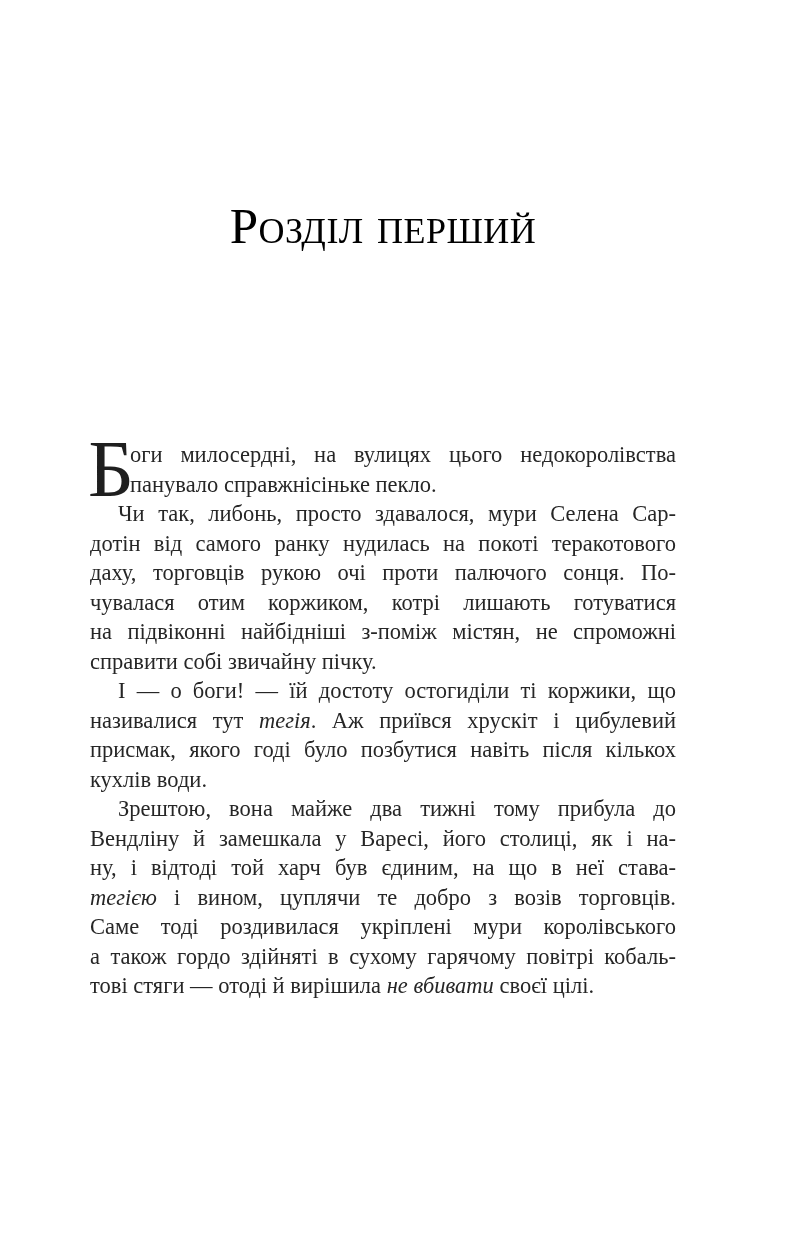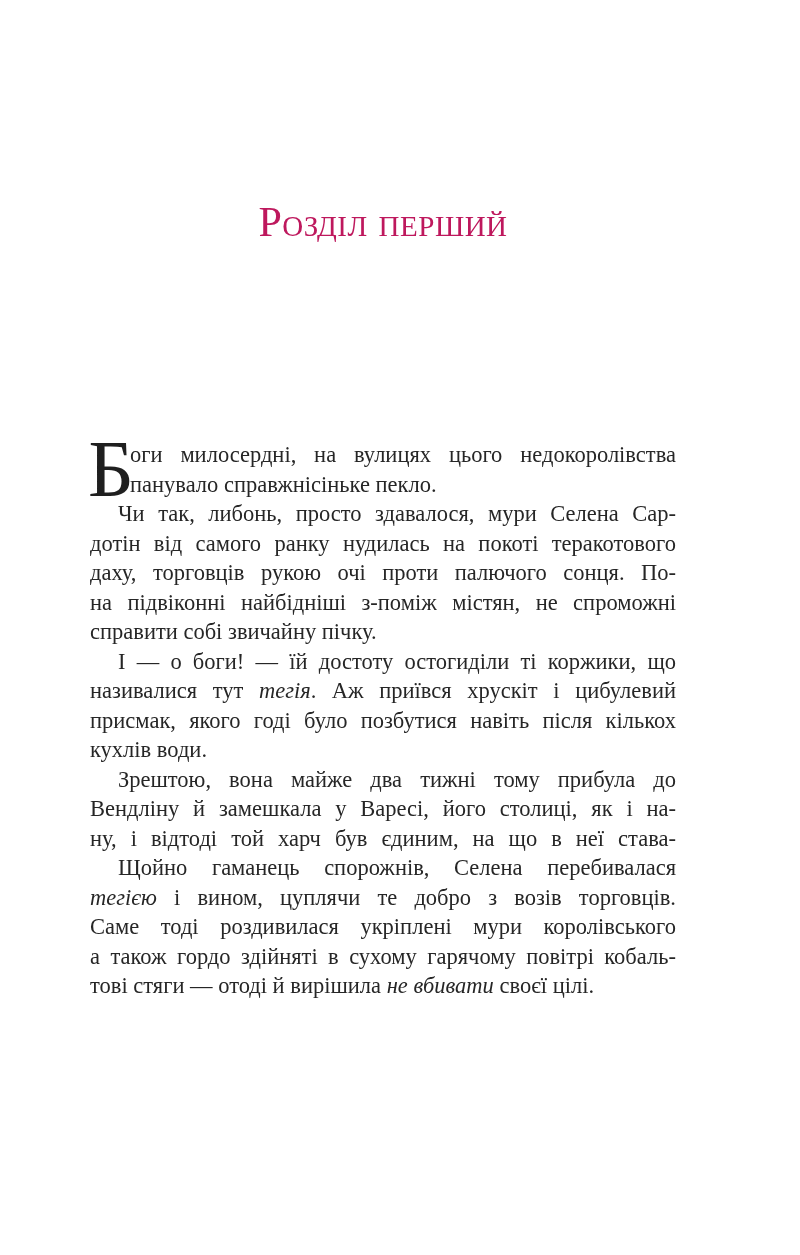--- a/index.html
+++ b/index.html
@@ -20,26 +20,26 @@
     height: 1255px;
     background: #ffffff;
   }
   .chapter-title {
     position: absolute;
     top: 201px;
     left: 90px;
     width: 586px;
     margin: 0;
     text-align: center;
-    font-size: 42px;
+    font-size: 51px;
     font-weight: normal;
     font-variant: small-caps;
     letter-spacing: 0.5px;
     line-height: 1;
-    color: #be185d;
+    color: #000000;
     white-space: nowrap;
   }
   .text-block {
     position: absolute;
     left: 90px;
     top: 440px;
     width: 586px;
     font-size: 22.5px;
     line-height: 29.5px;
   }
@@ -86,35 +86,35 @@
   <div class="text-block" id="text-block">
       <div class="para has-dropcap">
         <span class="dropcap">Б</span>
         <div class="line beside-dropcap"><span>оги милосердні, на вулицях цього недокоролівства</span></div>
         <div class="line last beside-dropcap"><span>панувало справжнісіньке пекло.</span></div>
       </div>
       <div class="para">
         <div class="line indent"><span>Чи так, либонь, просто здавалося, мури Селена Сар-</span></div>
         <div class="line"><span>дотін від самого ранку нудилась на покоті теракотового</span></div>
         <div class="line"><span>даху, торговців рукою очі проти палючого сонця. По-</span></div>
+        <div class="line"><span>чувалася отим коржиком, котрі лишають готуватися</span></div>
         <div class="line"><span>на підвіконні найбідніші з-поміж містян, не спроможні</span></div>
         <div class="line last"><span>справити собі звичайну пічку.</span></div>
       </div>
       <div class="para">
         <div class="line indent"><span>І — о боги! — їй достоту остогиділи ті коржики, що</span></div>
         <div class="line"><span>називалися тут </span><em>тегія</em><span>. Аж приївся хрускіт і цибулевий</span></div>
         <div class="line"><span>присмак, якого годі було позбутися навіть після кількох</span></div>
         <div class="line last"><span>кухлів води.</span></div>
       </div>
       <div class="para">
         <div class="line indent"><span>Зрештою, вона майже два тижні тому прибула до</span></div>
         <div class="line"><span>Вендліну й замешкала у Варесі, його столиці, як і на-</span></div>
         <div class="line"><span>ну, і відтоді той харч був єдиним, на що в неї става-</span></div>
       </div>
       <div class="para">
-        <div class="line indent"><span>Щойно гаманець спорожнів, Селена перебивалася</span></div>
         <div class="line"><em>тегією</em><span> і вином, цуплячи те добро з возів торговців.</span></div>
         <div class="line"><span>Саме тоді роздивилася укріплені мури королівського</span></div>
         <div class="line"><span>а також гордо здійняті в сухому гарячому повітрі кобаль-</span></div>
         <div class="line last"><span>тові стяги — отоді й вирішила </span><em>не вбивати</em><span> своєї цілі.</span></div>
       </div>
     </div>
 </div>
 
 </body></html>

